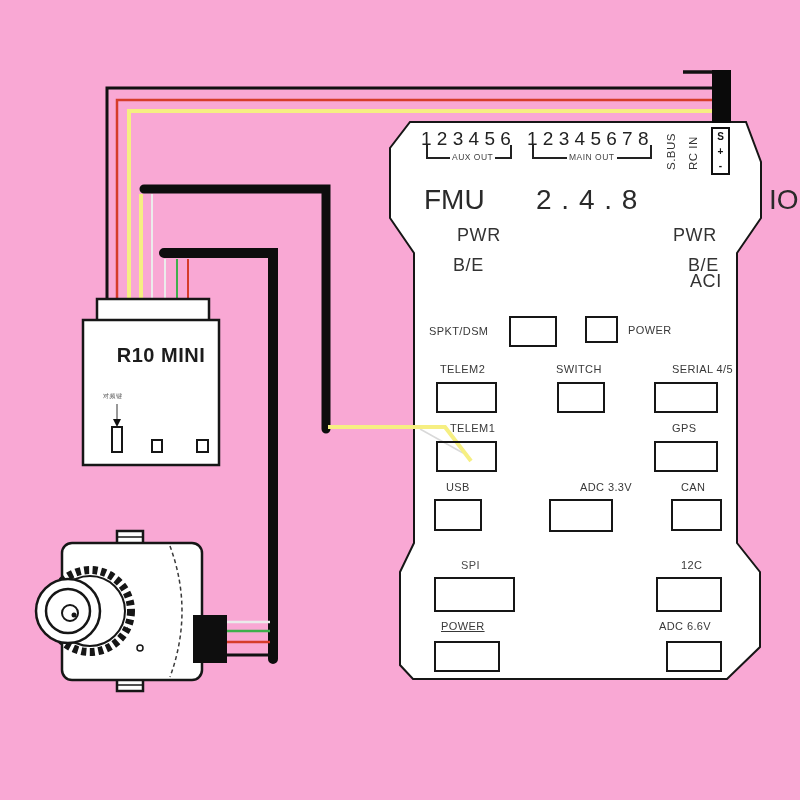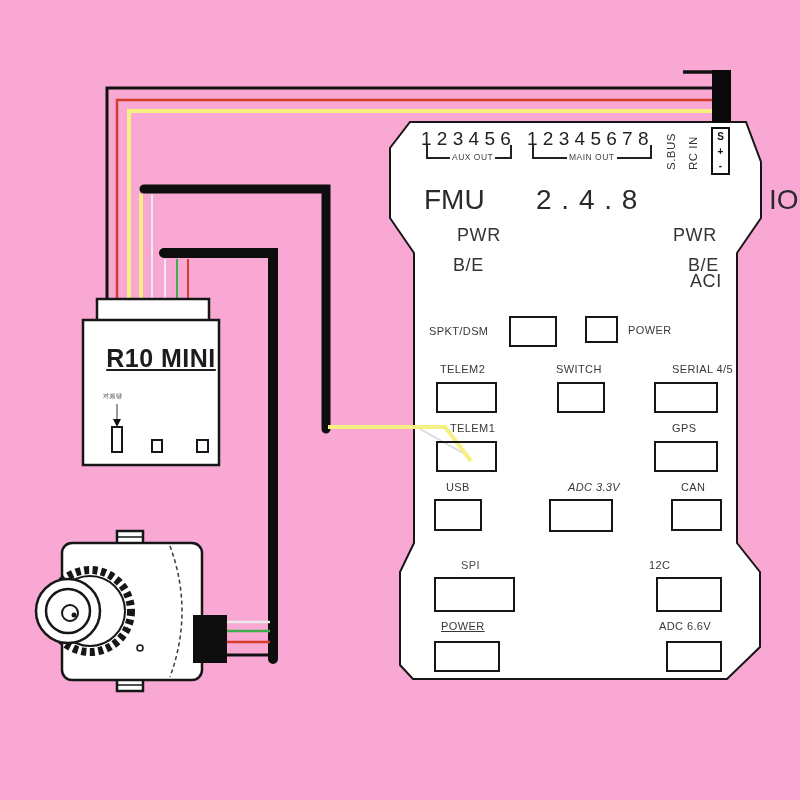--- a/index.html
+++ b/index.html
@@ -12,22 +12,22 @@
   .title-lbl{font-size:28px;color:#2a2a2a;}
   .pins{font-size:19px;color:#222;letter-spacing:0px;}
   .box{position:absolute;border:2.5px solid #161616;background:transparent;box-sizing:border-box;}
   .bracket-lbl{font-size:8.5px;color:#444;background:#fff;padding:0 2px;letter-spacing:0.5px;}
   .vert{writing-mode:vertical-rl;transform:rotate(180deg);font-size:11.5px;color:#333;
         letter-spacing:0.5px;}
   .sjack{position:absolute;left:711px;top:127px;width:15px;height:40px;border:2px solid #111;
          background:#fff;display:flex;flex-direction:column;align-items:center;
          justify-content:space-between;padding:2px 0;box-sizing:content-box;
          font-size:10px;font-weight:bold;color:#111;}
-  .rx-name{position:absolute;left:83px;top:344px;width:156px;text-align:center;font-size:25px;
-           font-weight:600;letter-spacing:0.5px;color:#1c1c1c;text-decoration:underline;}
+  .rx-name{position:absolute;left:83px;top:344px;width:156px;text-align:center;font-size:20px;
+           font-weight:600;letter-spacing:0.5px;color:#1c1c1c;}
   .bind-lbl{position:absolute;left:103px;top:392px;font-size:6px;color:#555;letter-spacing:0.5px;}
 </style>
 </head>
 <body>
 
 <div id="canvas">
 
   <svg width="800" height="800" viewBox="0 0 800 800">
 
     <polygon points="410,122 746,122 761,162 761,218 737,253 737,543 760,572 760,647 727,679 413,679 400,665 400,572 414,543 414,253 390,218 390,148" fill="#ffffff" stroke="#161616" stroke-width="2"></polygon>
@@ -121,28 +121,28 @@
   <div class="lbl port-lbl" style="left:672px;top:364px;">SERIAL 4/5</div>
   <div class="box" style="left:654px;top:382px;width:64px;height:31px;"></div>
 
   <div class="lbl port-lbl" style="left:442px;top:423px;margin-left:8px;">TELEM1</div>
   <div class="box" style="left:436px;top:441px;width:61px;height:31px;"></div>
   <div class="lbl port-lbl" style="left:672px;top:423px;">GPS</div>
   <div class="box" style="left:654px;top:441px;width:64px;height:31px;"></div>
 
   <div class="lbl port-lbl" style="left:446px;top:482px;">USB</div>
   <div class="box" style="left:434px;top:499px;width:48px;height:32px;"></div>
-  <div class="lbl port-lbl" style="left:568px;top:482px;font-style:italic;">ADC 3.3V</div>
+  <div class="lbl port-lbl" style="left:580px;top:482px;">ADC 3.3V</div>
   <div class="box" style="left:549px;top:499px;width:64px;height:33px;"></div>
   <div class="lbl port-lbl" style="left:681px;top:482px;">CAN</div>
   <div class="box" style="left:671px;top:499px;width:51px;height:32px;"></div>
 
   <div class="lbl port-lbl" style="left:461px;top:560px;color:#4a4a4a;">SPI</div>
   <div class="box" style="left:434px;top:577px;width:81px;height:35px;border-width:2px;"></div>
-  <div class="lbl port-lbl" style="left:649px;top:560px;">12C</div>
+  <div class="lbl port-lbl" style="left:681px;top:560px;">12C</div>
   <div class="box" style="left:656px;top:577px;width:66px;height:35px;"></div>
 
   <div class="lbl port-lbl" style="left:441px;top:621px;text-decoration:underline;">POWER</div>
   <div class="box" style="left:434px;top:641px;width:66px;height:31px;"></div>
   <div class="lbl port-lbl" style="left:659px;top:621px;">ADC 6.6V</div>
   <div class="box" style="left:666px;top:641px;width:56px;height:31px;"></div>
 
   <div class="rx-name">R10 MINI</div>
   <div class="bind-lbl">对频键</div>
 

